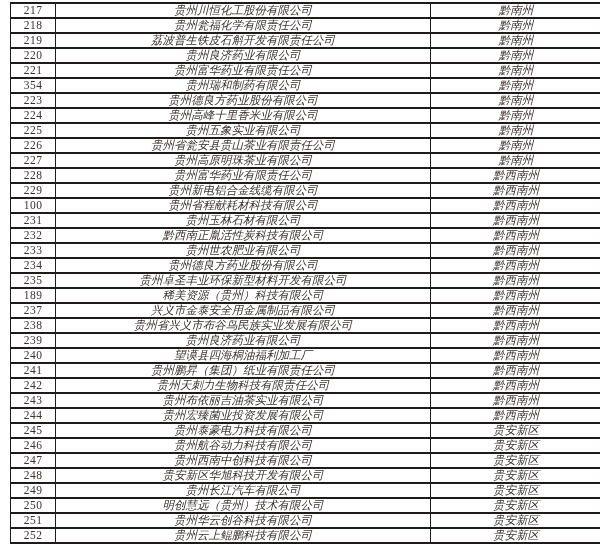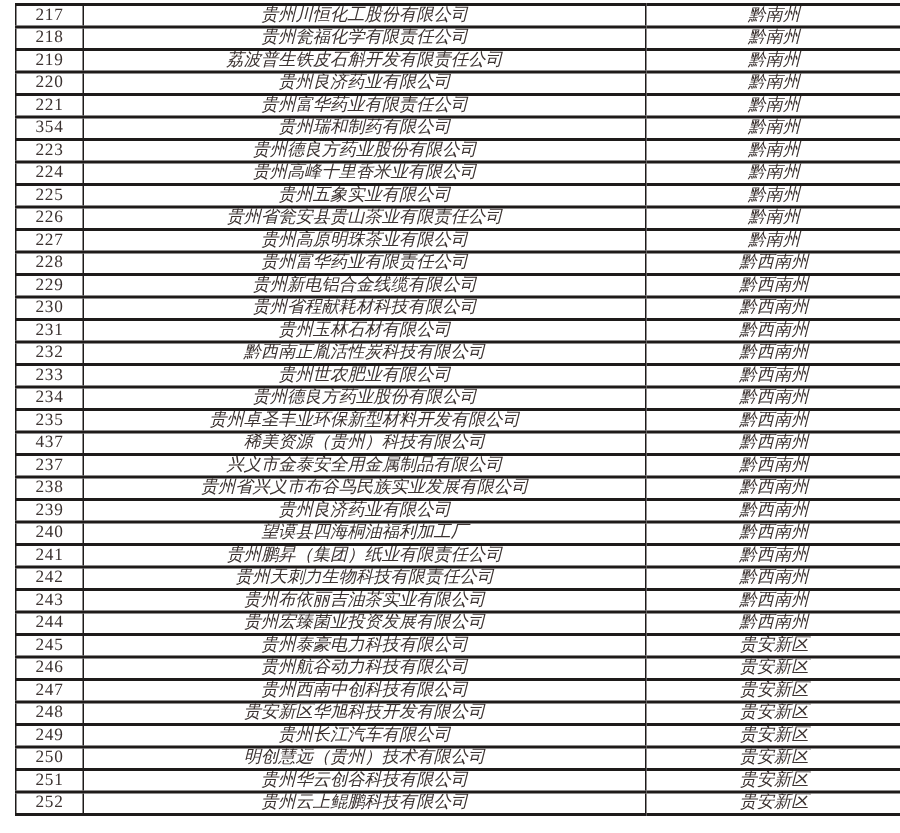--- a/index.html
+++ b/index.html
@@ -122,21 +122,21 @@
           <td class="col-region">黔西南州</td>
         </tr>
 
         <tr>
           <td class="col-num">229</td>
           <td class="col-company">贵州新电铝合金线缆有限公司</td>
           <td class="col-region">黔西南州</td>
         </tr>
 
         <tr>
-          <td class="col-num">230</td>
+          <td class="col-num">100</td>
           <td class="col-company">贵州省程献耗材科技有限公司</td>
           <td class="col-region">黔西南州</td>
         </tr>
 
         <tr>
           <td class="col-num">231</td>
           <td class="col-company">贵州玉林石材有限公司</td>
           <td class="col-region">黔西南州</td>
         </tr>
 
@@ -158,21 +158,21 @@
           <td class="col-region">黔西南州</td>
         </tr>
 
         <tr>
           <td class="col-num">235</td>
           <td class="col-company">贵州卓圣丰业环保新型材料开发有限公司</td>
           <td class="col-region">黔西南州</td>
         </tr>
 
         <tr>
-          <td class="col-num">437</td>
+          <td class="col-num">189</td>
           <td class="col-company">稀美资源（贵州）科技有限公司</td>
           <td class="col-region">黔西南州</td>
         </tr>
 
         <tr>
           <td class="col-num">237</td>
           <td class="col-company">兴义市金泰安全用金属制品有限公司</td>
           <td class="col-region">黔西南州</td>
         </tr>
 

